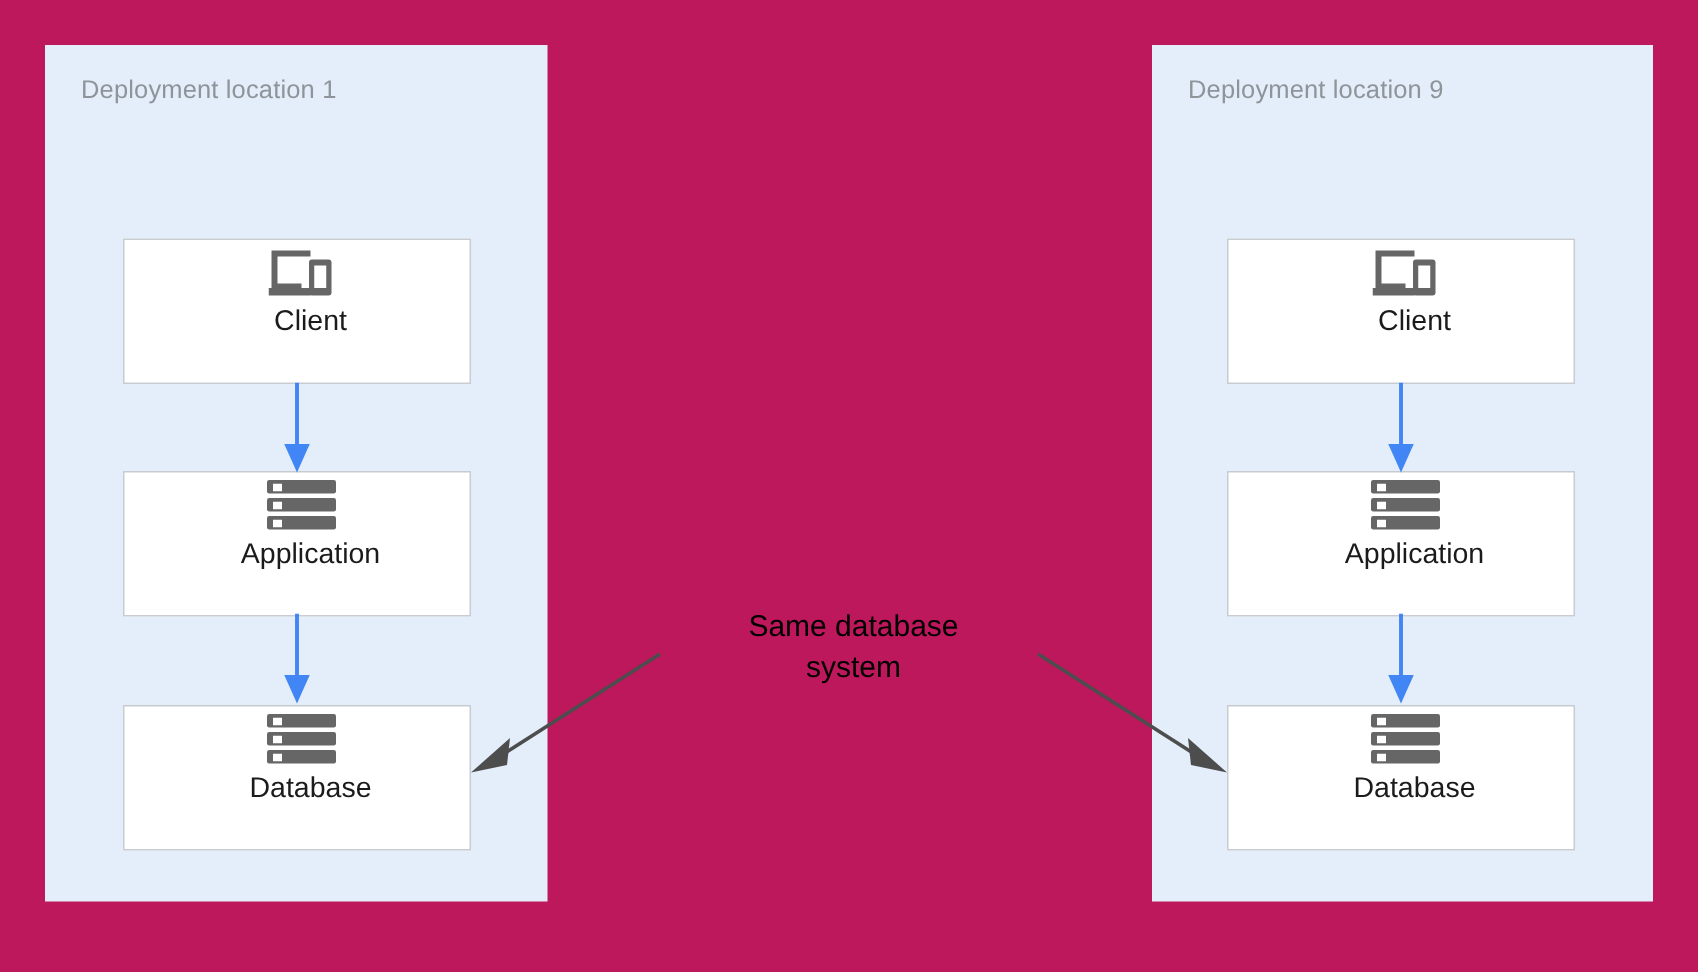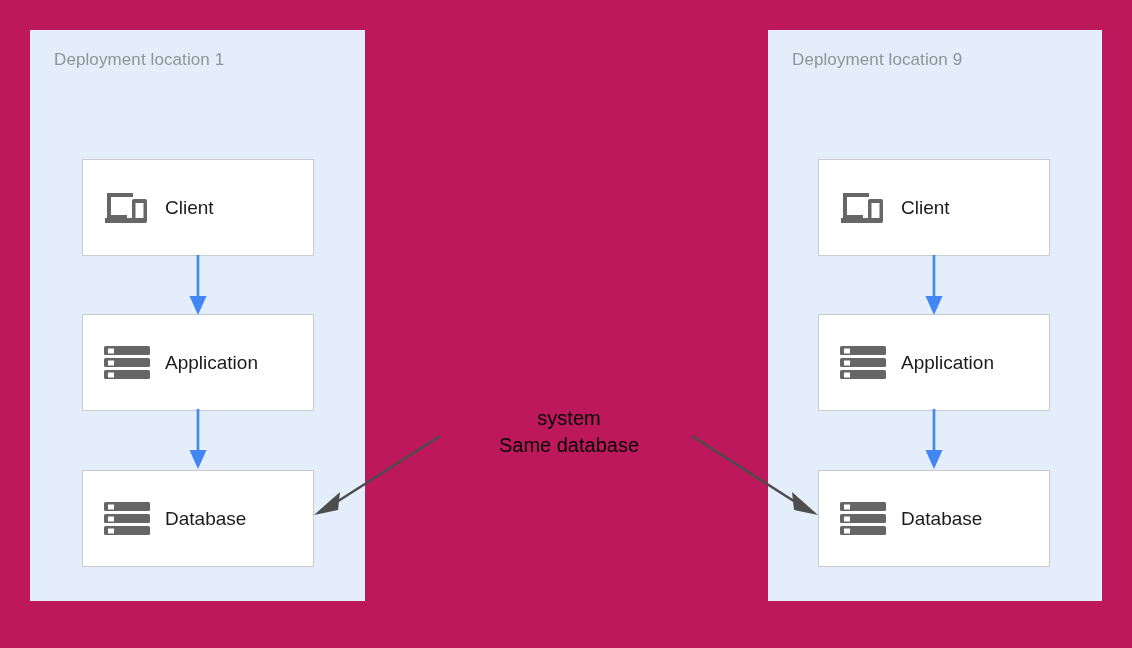--- a/index.html
+++ b/index.html
@@ -42,21 +42,21 @@
 
   
   .node {
     position: absolute;
     width: 232px;
     height: 97px;
     background: #ffffff;
     border: 1px solid #c8ccd0;
     box-sizing: border-box;
     display: flex;
-    flex-direction: row;
+    flex-direction: column;
     align-items: center;
     justify-content: flex-start;
     padding-left: 18px;
   }
   .node .node-icon {
     flex: 0 0 auto;
     width: 52px;
     height: 44px;
     display: flex;
     align-items: center;
@@ -223,17 +223,17 @@
   <svg class="ann-arrow" id="ann-arrow-left" viewBox="0 0 140 95">
     <line x1="132" y1="8" x2="24" y2="77" stroke="#4d4d4d" stroke-width="2.4"></line>
     <polygon points="6,87 32,64 30,82" fill="#4d4d4d"></polygon>
   </svg>
   <svg class="ann-arrow" id="ann-arrow-right" viewBox="0 0 142 95">
     <line x1="8" y1="8" x2="116" y2="77" stroke="#4d4d4d" stroke-width="2.4"></line>
     <polygon points="134,87 108,64 110,82" fill="#4d4d4d"></polygon>
   </svg>
 
   <div id="annotation">
+    <span class="ann-line">Same database</span>
     <span class="ann-line">system</span>
-    <span class="ann-line">Same database</span>
   </div>
 
 </div>
 
 </body></html>

